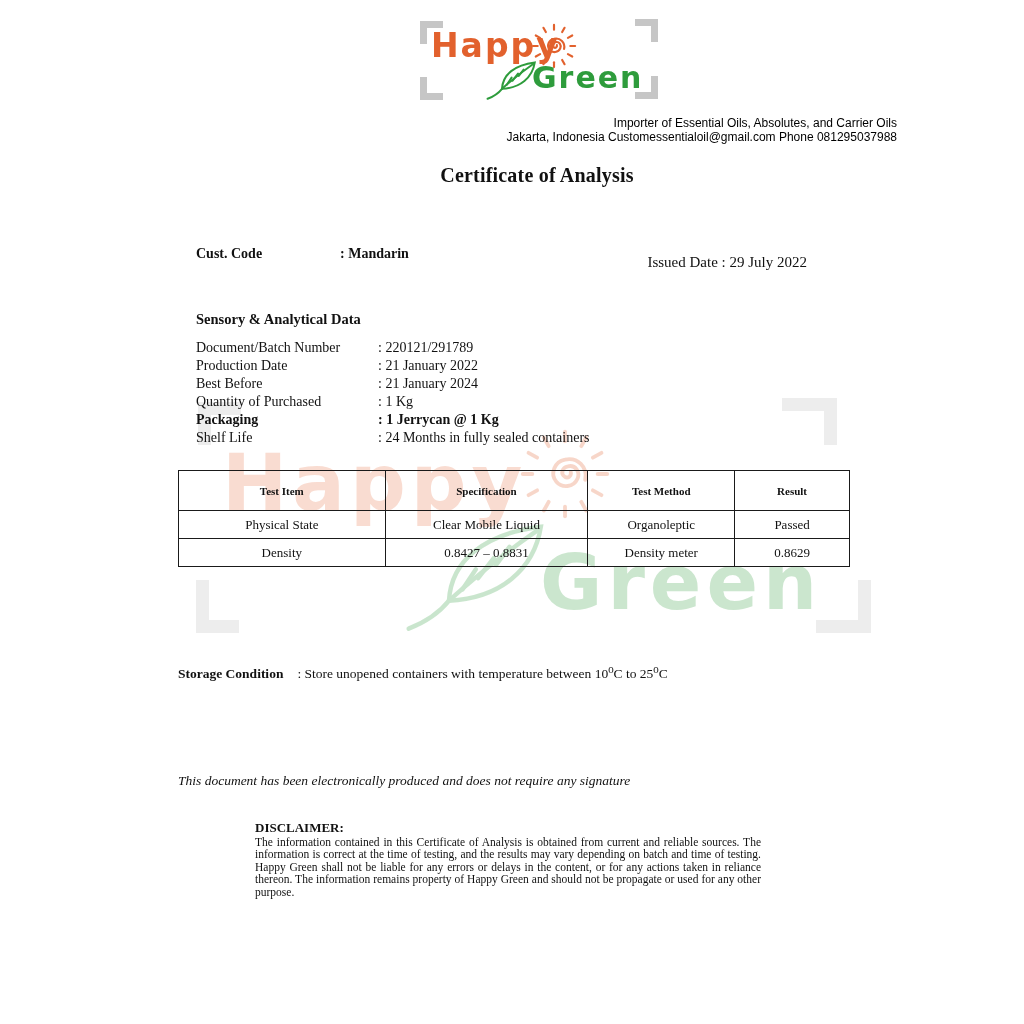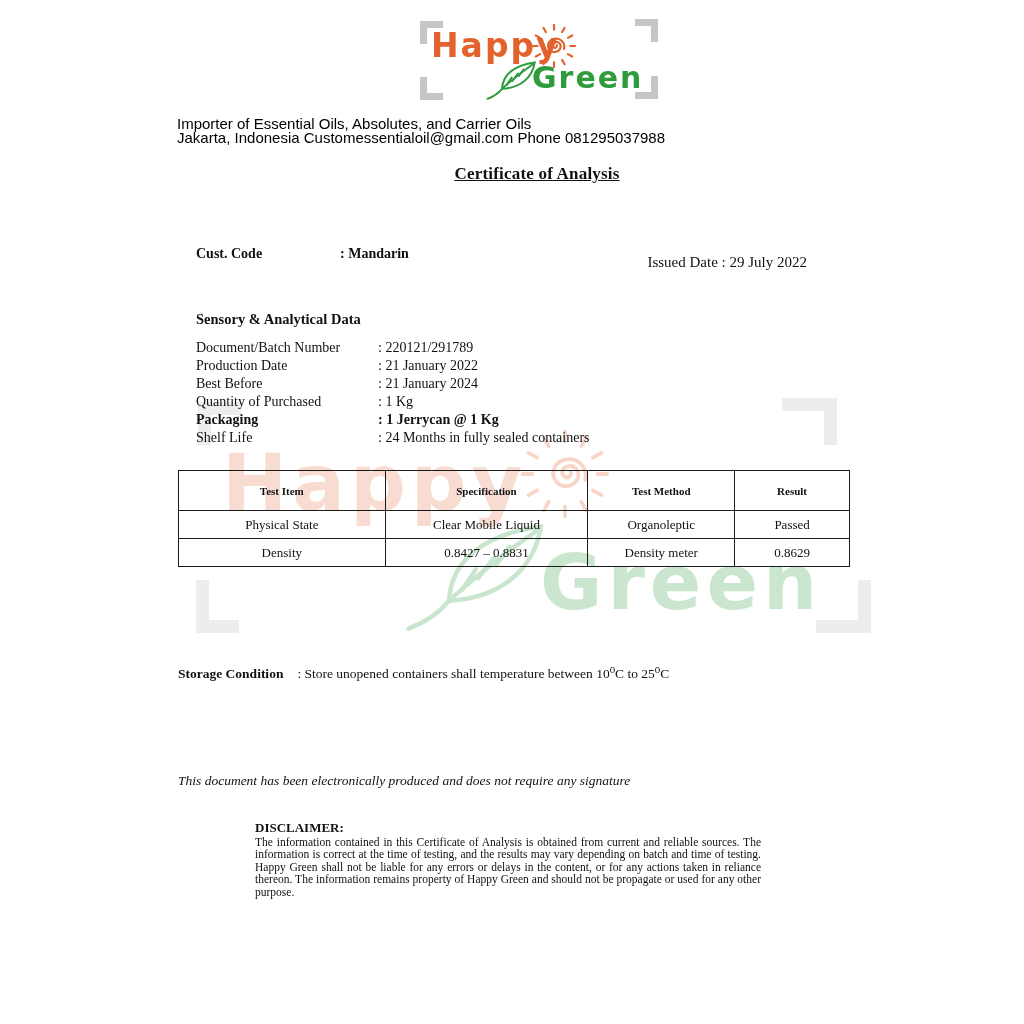--- a/index.html
+++ b/index.html
@@ -18,23 +18,23 @@
   .corner.bl{left:0;bottom:0;border-left-width:7px;border-bottom-width:7px;}
   .corner.br{right:0;bottom:1px;border-right-width:7px;border-bottom-width:7px;}
   .happy-text{left:11px;top:8px;font-family:"DejaVu Sans",sans-serif;font-weight:bold;
     font-size:33px;letter-spacing:2px;color:#e2612d;}
   .green-text{left:112px;top:42px;font-family:"DejaVu Sans",sans-serif;font-weight:bold;
     font-size:30px;letter-spacing:2px;color:#2e9c3c;}
   .logo-sun{left:106px;top:4px;}
   .logo-leaf{left:66px;top:42px;}
 
   
-  .contact{left:177px;top:117px;width:720px;text-align:left;font-size:15px;line-height:13.5px;color:#000;}
+  .contact{left:177px;top:117px;width:720px;text-align:right;font-size:12px;line-height:13.5px;color:#000;}
   .coa-title{left:177px;top:164px;width:720px;text-align:center;}
-  .coa-title span{font-size:17px;font-weight:bold;text-decoration:underline;letter-spacing:.2px;}
+  .coa-title span{font-size:20px;font-weight:bold;letter-spacing:.2px;}
   .issued{left:577px;top:214px;width:230px;text-align:right;font-size:15px;margin-top:40px;}
 
   
   .cust-block{left:196px;top:245px;font-size:14px;font-weight:bold;line-height:18px;}
   .cust-row{display:flex;gap:44px;}
   .cust-row .lbl{width:100px;}
   .section-heading{left:196px;top:311px;font-size:14.5px;font-weight:bold;text-align:center;}
   .details-block{left:196px;top:339px;font-size:14px;line-height:18px;}
   .det-row{display:flex;}
   .det-row .lbl{width:182px;}
@@ -221,21 +221,21 @@
         <td>Density</td>
         <td>0.8427 – 0.8831</td>
         <td>Density meter</td>
         <td>0.8629</td>
       </tr>
     </tbody>
   </table>
 
   <div class="abs storage">
     <span class="lbl">Storage Condition</span>
-    <span>: Store unopened containers shall temperature between 10⁰C to 25⁰C</span>
+    <span>: Store unopened containers with temperature between 10⁰C to 25⁰C</span>
   </div>
 
   <div class="abs note">This document has been electronically produced and does not require any signature</div>
 
   <div class="abs disclaimer">
     <div class="dhead">DISCLAIMER:</div>
     <div class="dbody">The information contained in this Certificate of Analysis is obtained from current and reliable sources. The information is correct at the time of testing, and the results may vary depending on batch and time of testing.  Happy Green shall not be liable for any errors or delays in the content, or for any actions taken in reliance thereon. The information remains property of Happy Green and should not be propagate or used for any other purpose.</div>
   </div>
 
 </div>

